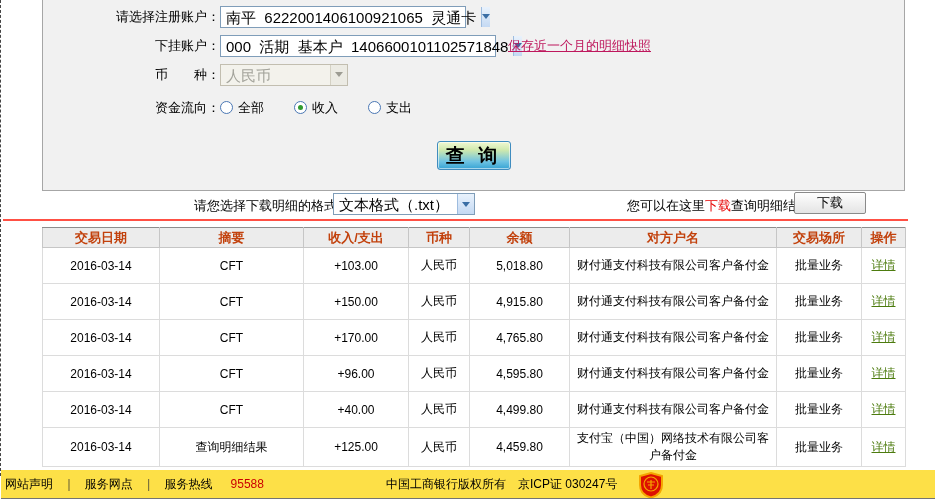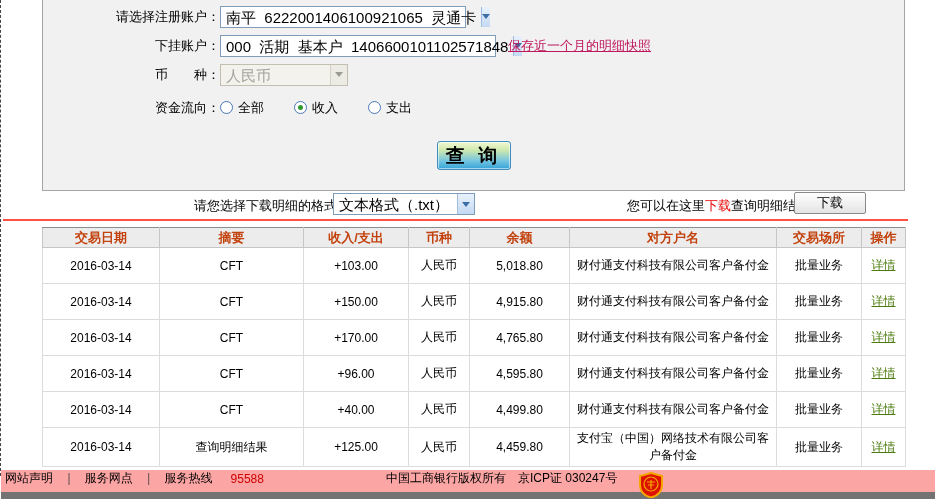--- a/index.html
+++ b/index.html
@@ -81,22 +81,22 @@
   .tx-table td {
     border:1px solid #dcdcdc; background:#fff; text-align:center;
     height:36px; font-size:12px; color:#000; padding:2px 4px;
   }
   .amount { color:#ff0000; }
   .detail-link { color:#4d7c0f; text-decoration:underline; cursor:pointer; }
 
   
   .footer {
     position:absolute; left:0; top:470px; width:935px; height:29px;
-    background:#fca5a5; border-bottom:7px solid #737373;
-    display:flex; align-items:flex-start; font-size:12px; color:#000;
+    background:#fde047; border-bottom:1px solid #737373;
+    display:flex; align-items:center; font-size:12px; color:#000;
   }
   .footer-left { display:flex; align-items:center; margin-left:4px; white-space:nowrap; }
   .footer-sep { margin:0 10px; color:#333; }
   .hotline-number { color:#cc0000; margin-left:18px; }
   .footer-center { position:absolute; left:385px; display:flex; align-items:center; white-space:pre; }
   .badge {
     position:absolute; left:637px; top:2px; width:26px; height:26px;
   }
 </style>
 </head>

